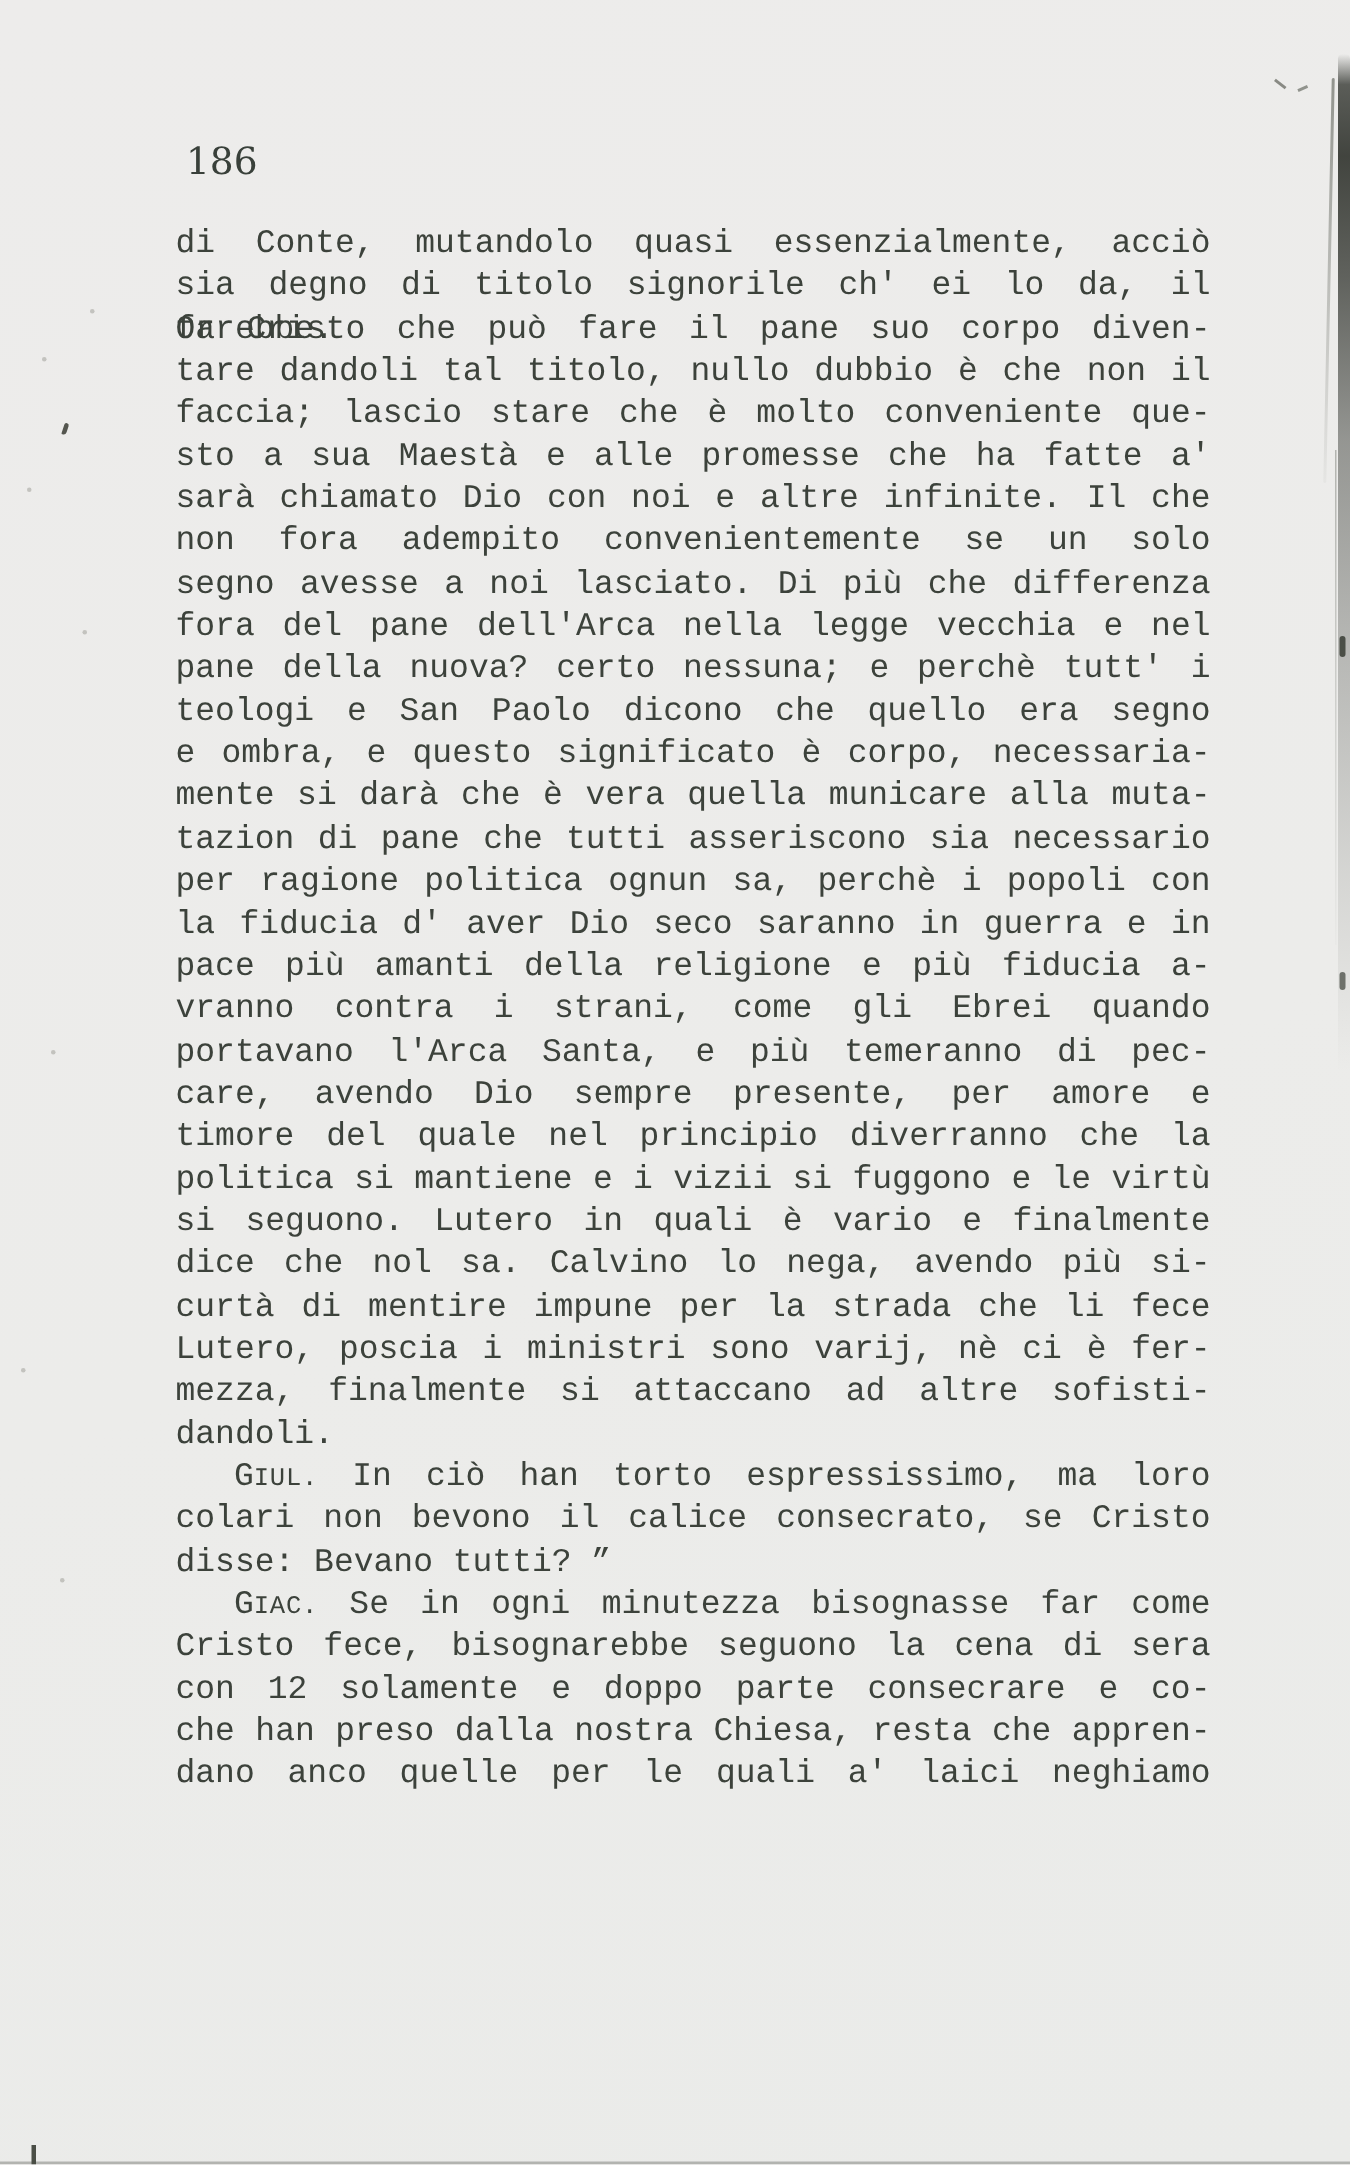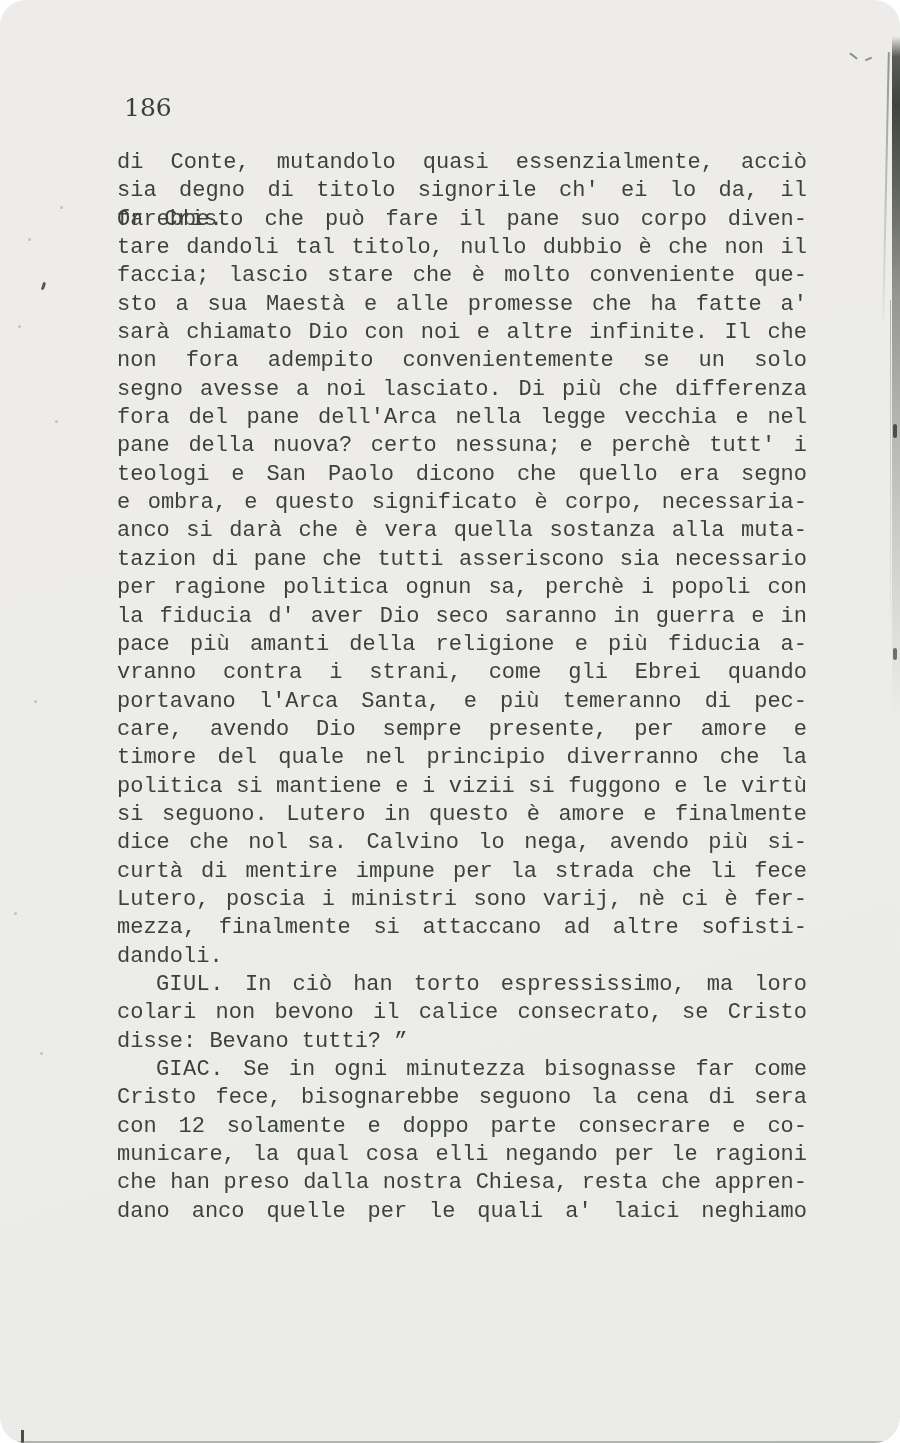--- a/index.html
+++ b/index.html
@@ -3,32 +3,31 @@
 <meta charset="utf-8">
 <style>
   html,body { margin:0; padding:0; }
   .page {
     position:relative;
     width:900px; height:1443px;
     background:linear-gradient(160deg,#edeceb 0%,#ececea 55%,#eaebe9 100%);
     overflow:hidden;
     font-family:"DejaVu Serif","Liberation Serif",serif;
     color:#3c423b;
-    border-radius:26px;
   }
   
   .page-header { position:absolute; top:92px; left:117px; width:690px; height:34px; }
   .page-number { position:absolute; left:7px; top:1px; font-size:25px; color:#39403a; }
   .page-title  { display:block; text-align:center; font-size:25px; letter-spacing:4px; color:#39403a; }
   
   .text-block { position:absolute; left:117px; top:149px; width:690px; font-size:22px; line-height:28.35px; }
   .line { height:28.35px; text-align:justify; text-align-last:justify; -moz-text-align-last:justify; overflow:visible;font-family:Liberation Mono, monospace; }
   .line.no-just { text-align:left; text-align-last:left; -moz-text-align-last:left; }
   .line.indent { text-indent:39px; }
-  .sp-small { font-size:22px; letter-spacing:0.5px; }
+  .sp-small { font-size:17px; letter-spacing:0.5px; }
   
   .artifact { position:absolute; pointer-events:none; }
   .edge-band {
     right:0; top:36px; width:8px; height:680px; border-radius:3px;
     background:linear-gradient(180deg,
       rgba(42,45,39,0) 0%, rgba(42,45,39,0.75) 3%, rgba(42,45,39,0.88) 10%,
       rgba(42,45,39,0.72) 22%, rgba(42,45,39,0.45) 38%, rgba(42,45,39,0.28) 58%,
       rgba(42,45,39,0.12) 80%, rgba(42,45,39,0) 100%);
   }
   .edge-scratch1 { right:13px; top:52px; width:2px; height:270px;
@@ -80,40 +79,39 @@
       <div class="line">tare dandoli tal titolo, nullo dubbio è che non il</div>
       <div class="line">faccia; lascio stare che è molto conveniente que-</div>
       <div class="line">sto a sua Maestà e alle promesse che ha fatte a'</div>
       <div class="line">sarà chiamato Dio con noi e altre infinite. Il che</div>
       <div class="line">non fora adempito convenientemente se un solo</div>
       <div class="line">segno avesse a noi lasciato. Di più che differenza</div>
       <div class="line">fora del pane dell'Arca nella legge vecchia e nel</div>
       <div class="line">pane della nuova? certo nessuna; e perchè tutt' i</div>
       <div class="line">teologi e San Paolo dicono che quello era segno</div>
       <div class="line">e ombra, e questo significato è corpo, necessaria-</div>
-      <div class="line">anco si darà che è vera quella sostanza alla muta-</div>
+      <div class="line">mente si darà che è vera quella municare alla muta-</div>
       <div class="line">tazion di pane che tutti asseriscono sia necessario</div>
       <div class="line">per ragione politica ognun sa, perchè i popoli con</div>
       <div class="line">la fiducia d' aver Dio seco saranno in guerra e in</div>
       <div class="line">pace più amanti della religione e più fiducia a-</div>
       <div class="line">vranno contra i strani, come gli Ebrei quando</div>
       <div class="line">portavano l'Arca Santa, e più temeranno di pec-</div>
       <div class="line">care, avendo Dio sempre presente, per amore e</div>
       <div class="line">timore del quale nel principio diverranno che la</div>
       <div class="line">politica si mantiene e i vizii si fuggono e le virtù</div>
-      <div class="line">si seguono. Lutero in questo è amore e finalmente</div>
+      <div class="line">si seguono. Lutero in quali è vario e finalmente</div>
       <div class="line">dice che nol sa. Calvino lo nega, avendo più si-</div>
       <div class="line">curtà di mentire impune per la strada che li fece</div>
       <div class="line">Lutero, poscia i ministri sono varij, nè ci è fer-</div>
       <div class="line">mezza, finalmente si attaccano ad altre sofisti-</div>
       <div class="line no-just">dandoli.</div>
       <div class="line indent"><span>G</span><span class="sp-small">IUL.</span> In ciò han torto  espressissimo, ma loro</div>
       <div class="line">colari non bevono il calice consecrato, se Cristo</div>
       <div class="line no-just">disse: Bevano tutti? ”</div>
       <div class="line indent"><span>G</span><span class="sp-small">IAC.</span> Se in ogni minutezza bisognasse far come</div>
       <div class="line">Cristo fece, bisognarebbe seguono la cena di sera</div>
       <div class="line">con 12 solamente e doppo parte consecrare e co-</div>
-      <div class="line">municare, la qual cosa elli negando per le ragioni</div>
       <div class="line">che han preso dalla nostra Chiesa, resta che appren-</div>
       <div class="line">dano anco quelle per le quali a' laici neghiamo</div>
     </main>
 
 </div>
 
 </body></html>

